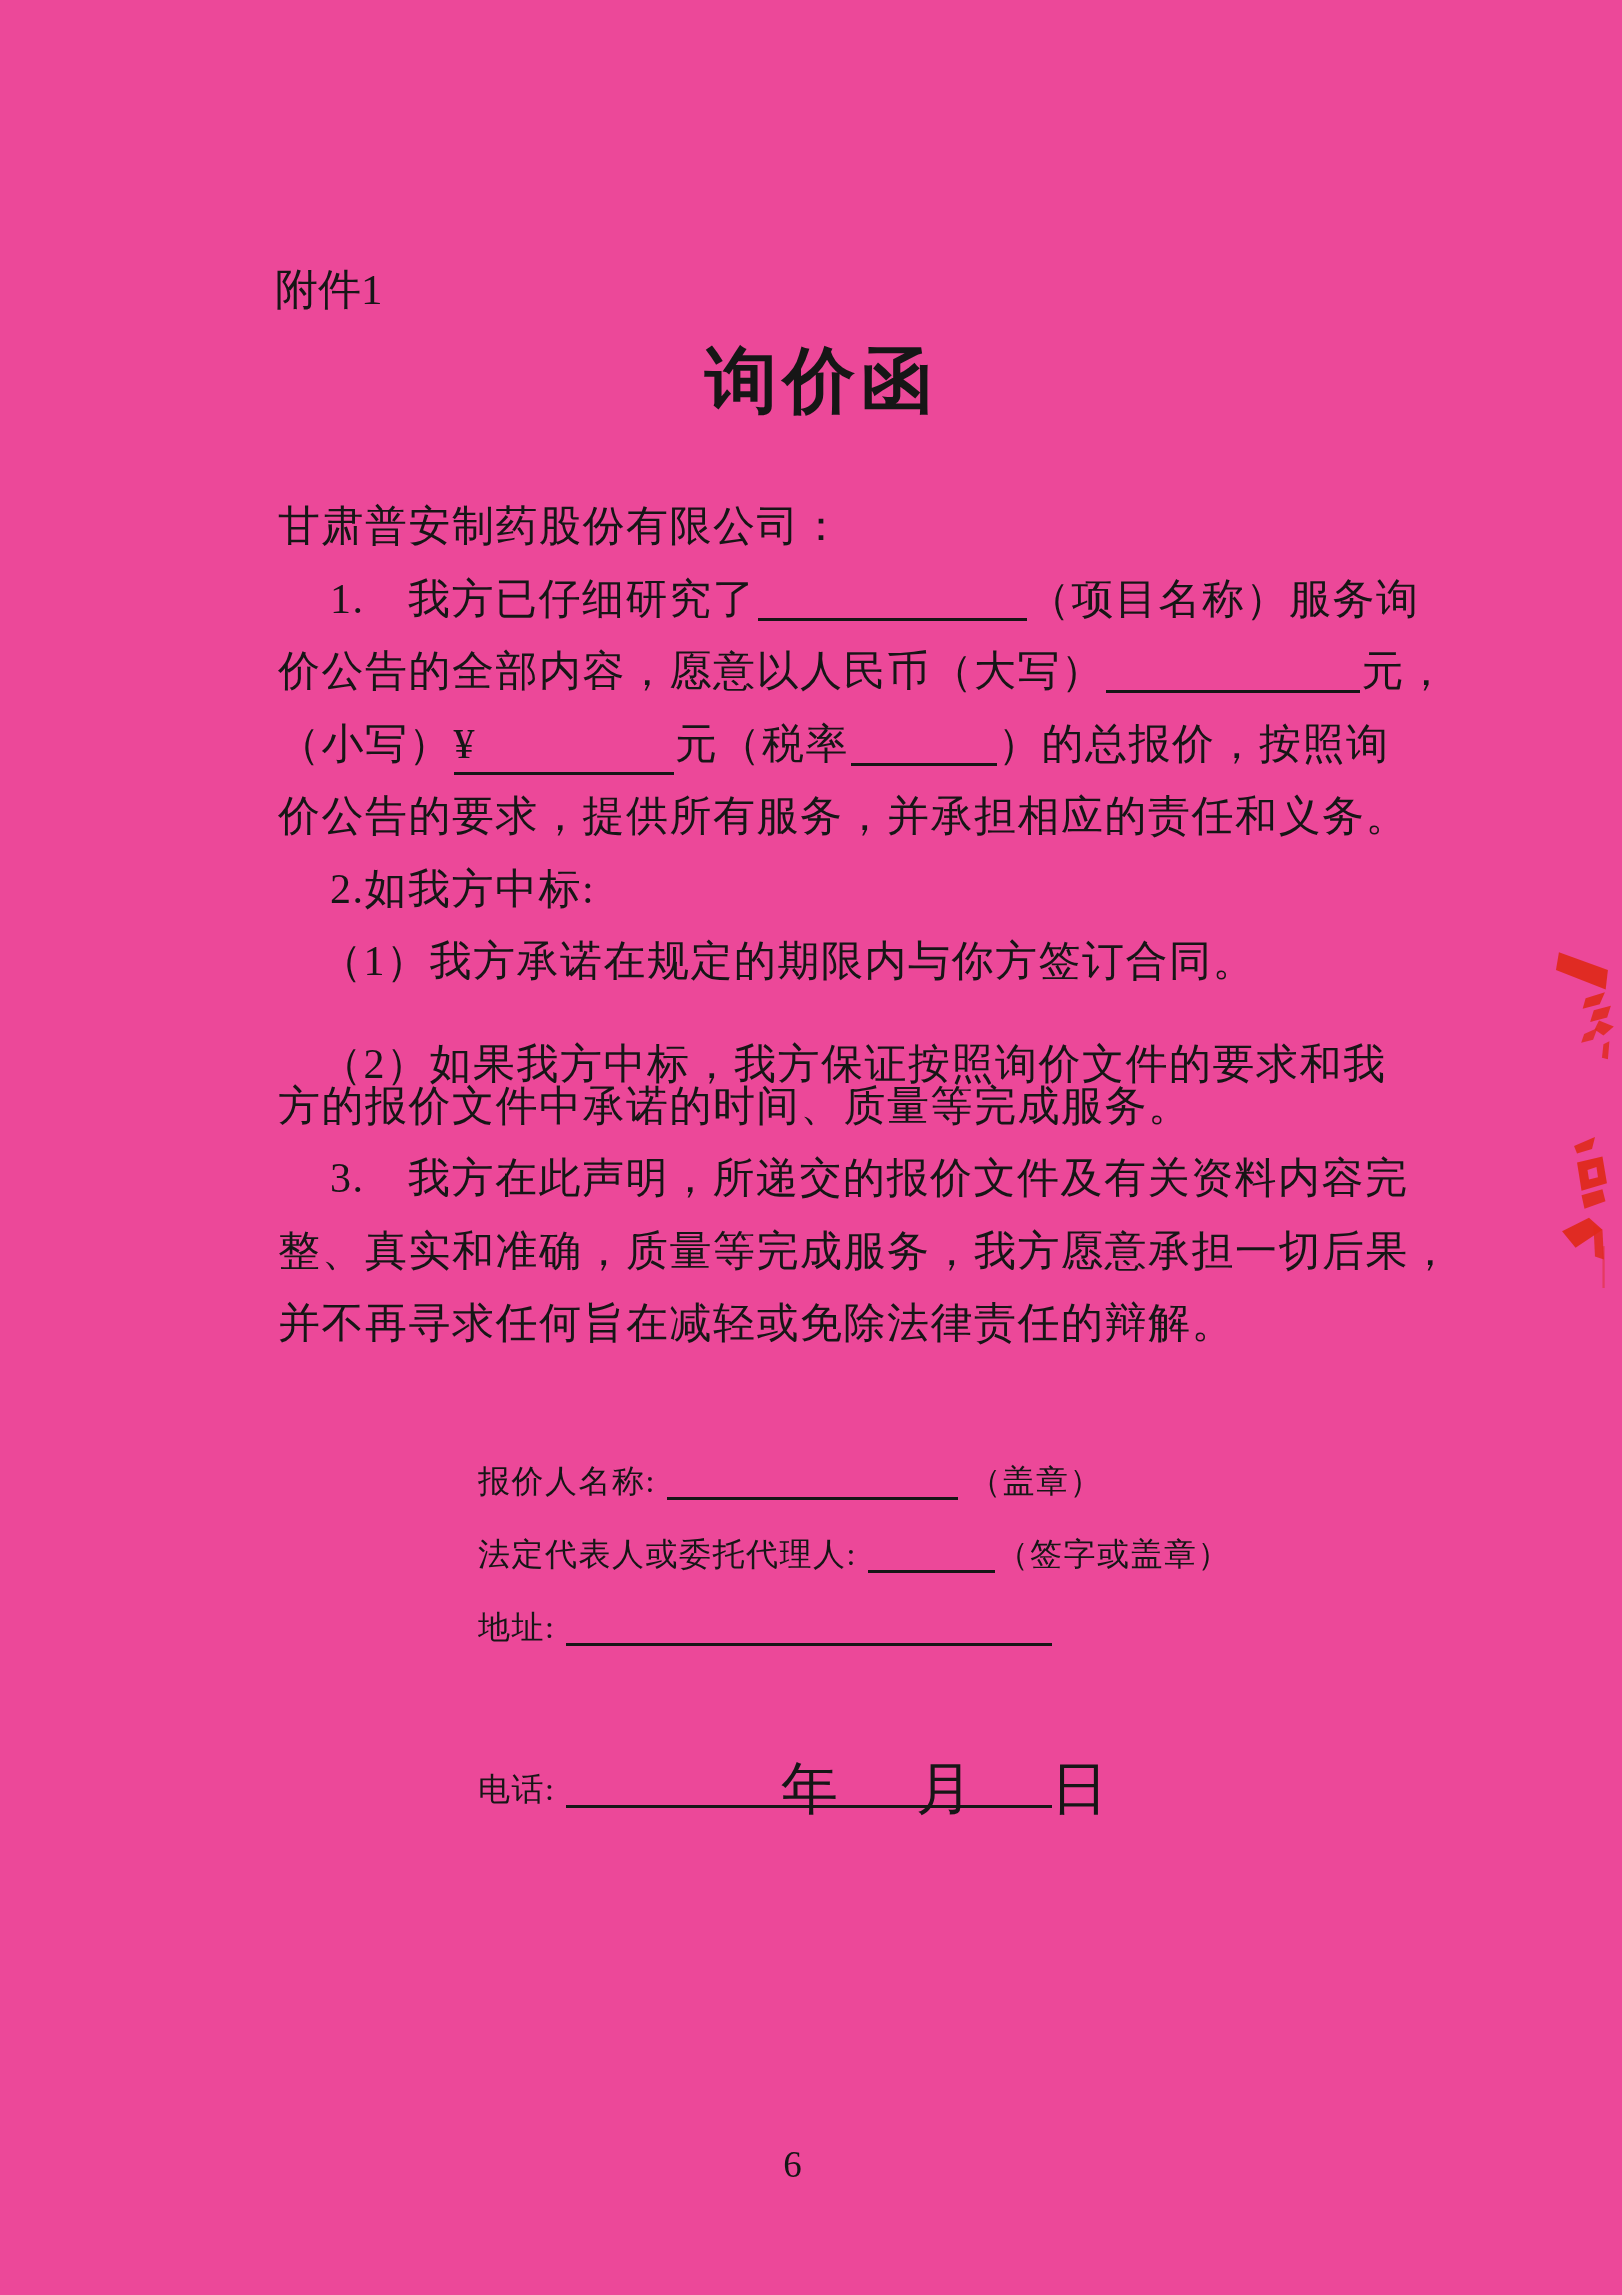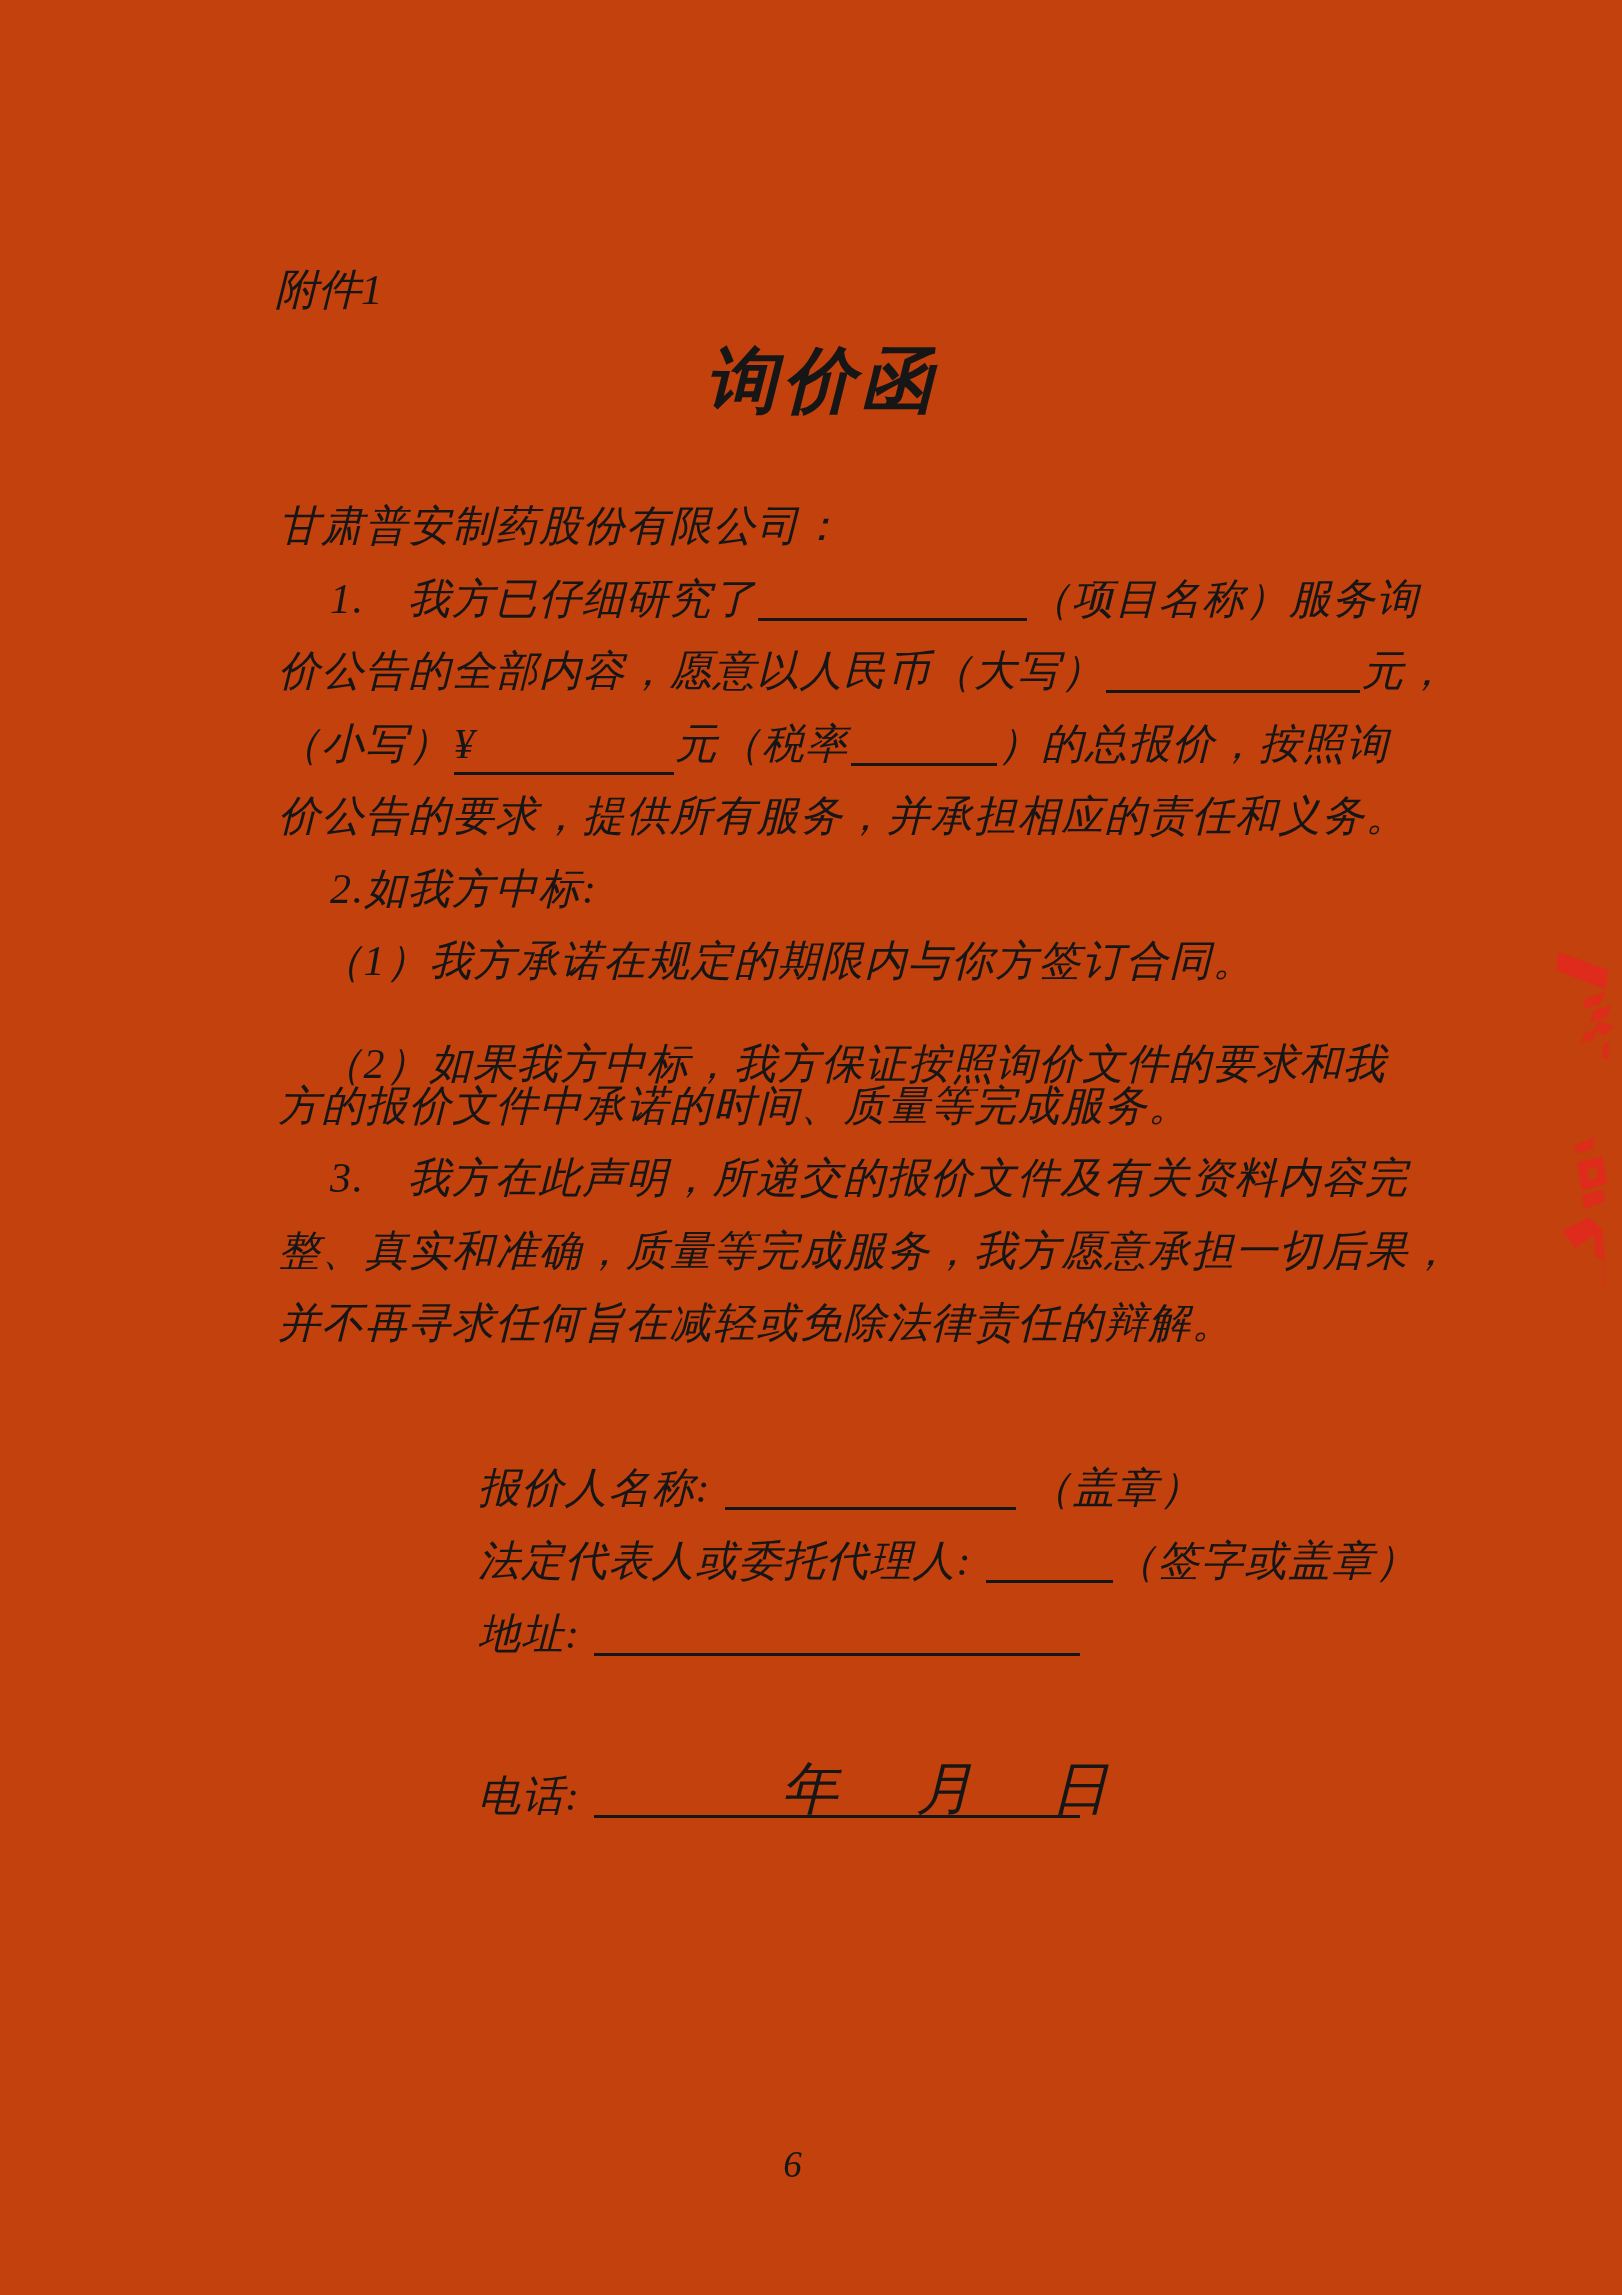--- a/index.html
+++ b/index.html
@@ -1,24 +1,23 @@
 <!DOCTYPE html>
 <html style="font-size:12px"><head>
 <meta charset="utf-8">
 <style>
   html,body{margin:0;padding:0;background:#ffffff;}
   .page{
     position:relative;
     width:1622px;
     height:2295px;
-    background:#c2410c;
+    background:#ec4899;
     overflow:hidden;
     font-family:"Liberation Serif","DejaVu Serif",serif;
     color:#161616;
-    font-style:italic;
   }
   .attachment{
     position:absolute;
     left:275px; top:268px;
     font-size:43px; line-height:1;
   }
   .doc-title{
     position:absolute;
     left:254px; top:345px; width:1136px;
     text-align:center;
@@ -42,21 +41,21 @@
     margin:0 1.5px;
   }
   .blank-filled{
     display:inline-block;
     border-bottom:3px solid #161616;
     margin:0 1.5px;
   }
   .sig-line{
     position:absolute;
     left:478px;
-    font-size:42px; line-height:1.3;
+    font-size:32px; line-height:1.3;
     letter-spacing:1.5px;
     white-space:nowrap;
   }
   .date-line{
     position:absolute;
     left:781px; top:1752px;
     font-size:57px; line-height:1.3;
     white-space:nowrap;
   }
   .date-line .dsep{margin-right:78px;}

